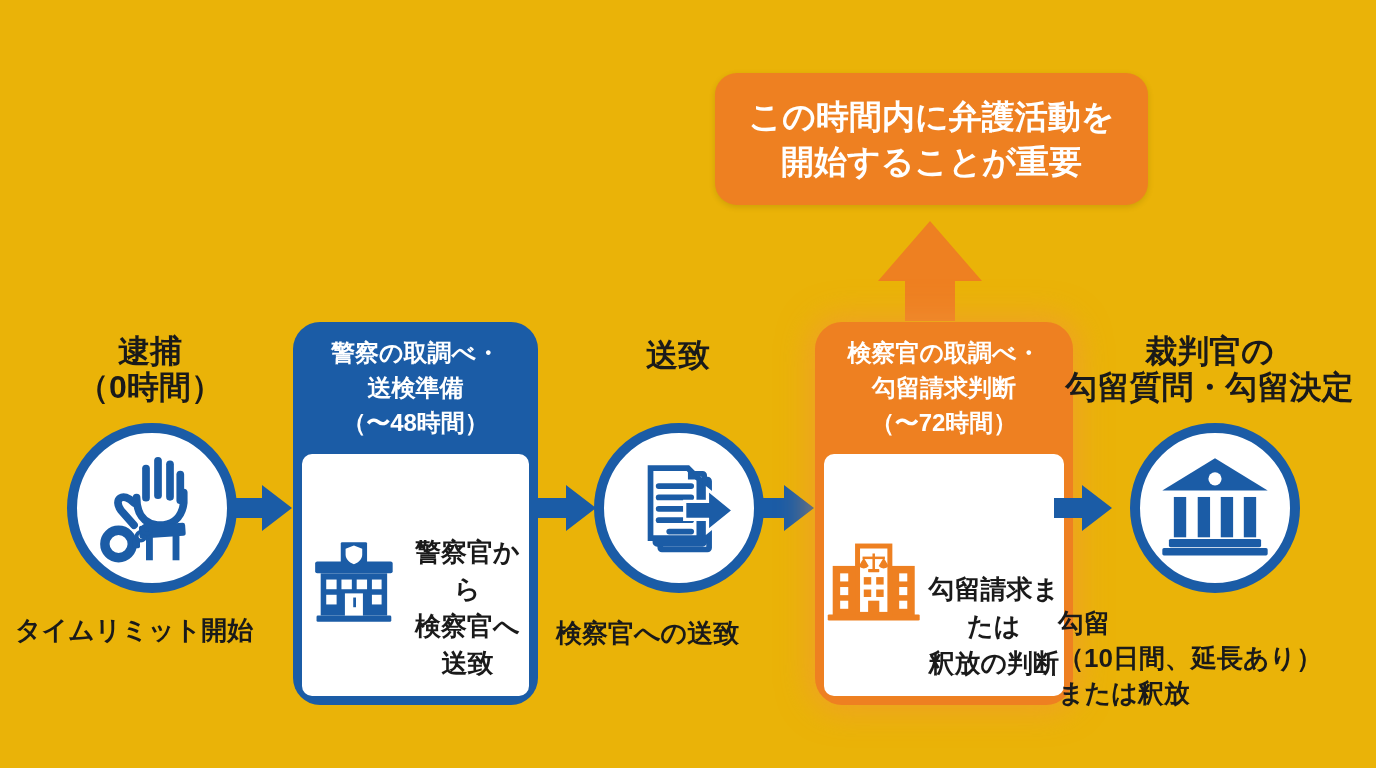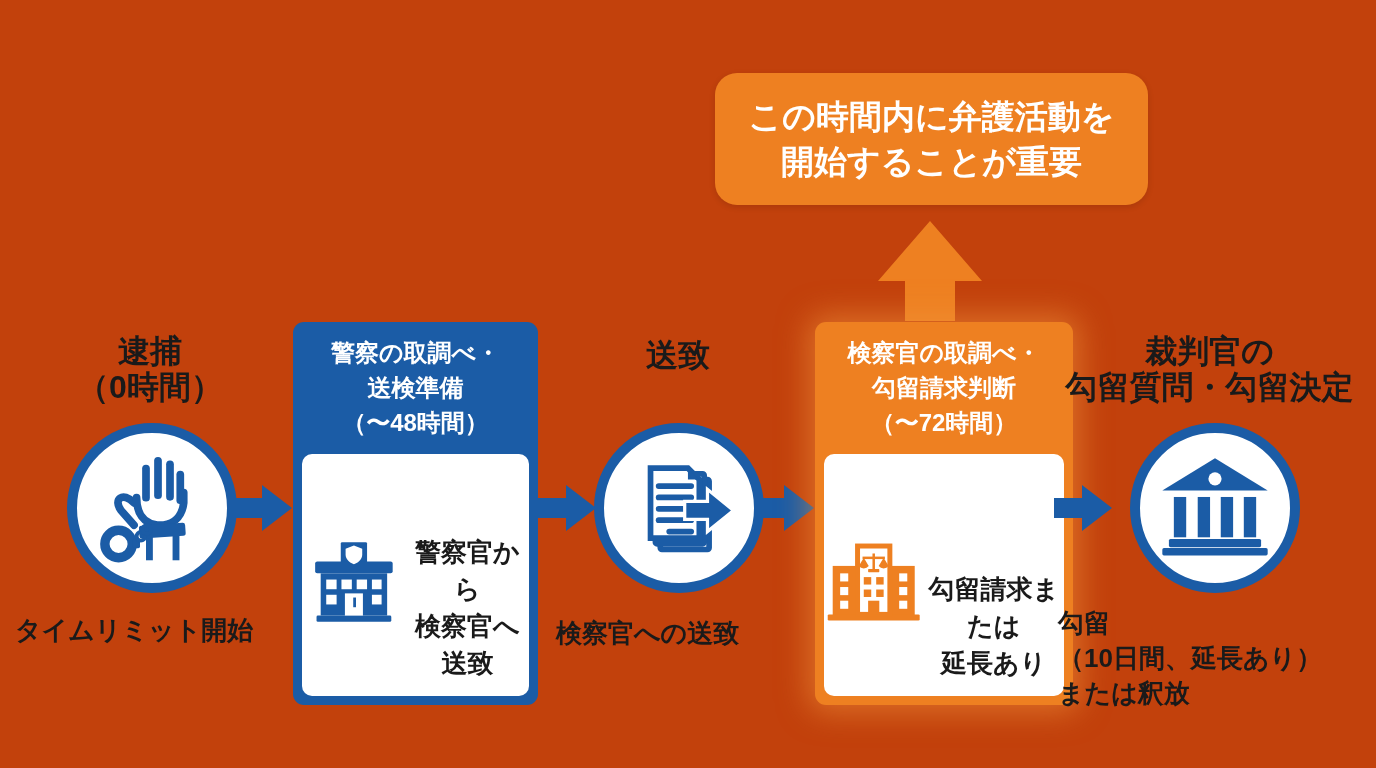--- a/index.html
+++ b/index.html
@@ -1,17 +1,17 @@
 <!DOCTYPE html>
 <html lang="ja"><head>
 <meta charset="utf-8">
 <style>
   html,body{margin:0;padding:0;background:#fff;}
   .canvas{
-    position:relative;width:1376px;height:768px;background:#c2410c;overflow:hidden;
+    position:relative;width:1376px;height:768px;background:#eab308;overflow:hidden;
     font-family:"Liberation Sans","DejaVu Sans",sans-serif;color:#1a1a1a;
   }
   .abs{position:absolute;}
   
   .callout{
     left:715px;top:73px;width:433px;height:132px;background:#ee8021;border-radius:22px;
     display:flex;flex-direction:column;justify-content:center;align-items:center;
     color:#fff;font-weight:bold;font-size:33px;line-height:45px;text-align:center;
     box-shadow:0 2px 6px rgba(0,0,0,.12);
   }
@@ -29,21 +29,21 @@
   }
   .circ-1{left:67px;top:423px;}
   .circ-3{left:594px;top:423px;}
   .circ-5{left:1130px;top:423px;}
   
   .stage-caption{font-weight:bold;font-size:26px;line-height:35px;color:#1a1a1a;}
   .cap-1{left:15px;top:613px;width:270px;}
   .cap-3{left:556px;top:616px;width:245px;}
   .cap-5{left:1058px;top:606px;width:300px;}
   
-  .box{box-sizing:border-box;border-radius:11px;}
+  .box{box-sizing:border-box;border-radius:27px;}
   .box-blue{left:293px;top:322px;width:245px;height:383px;background:#1b5ca6;}
   .box-orange{left:815px;top:322px;width:258px;height:383px;background:#ee8021;
     box-shadow:0 0 30px 7px rgba(243,150,60,.55);}
   .box-header{
     height:119px;padding-top:13px;color:#fff;font-weight:bold;font-size:24px;line-height:35px;
     text-align:center;
   }
   .box-panel{
     position:absolute;left:9px;right:9px;bottom:9px;top:132px;background:#fff;border-radius:10px;
     display:flex;flex-direction:row;align-items:center;
@@ -202,21 +202,21 @@
           <rect x="71" y="45" width="18" height="5" rx="1"></rect>
           <rect x="64" y="58" width="12" height="12"></rect>
           <rect x="84" y="58" width="12" height="12"></rect>
           <rect x="64" y="78" width="12" height="12"></rect>
           <rect x="84" y="78" width="12" height="12"></rect>
           <rect x="71" y="96" width="18" height="22"></rect>
         </g>
       </svg>
       <div class="box-caption">
         <div>勾留請求または</div>
-        <div>延長あり</div>
+        <div>釈放の判断</div>
       </div>
     </div>
   </div>
 
   <svg class="abs conn conn-4" viewBox="0 0 58 56" width="58" height="56">
     <path d="M0 18 H28 V5 L58 28 L28 51 V38 H0 Z" fill="#1b5ca6"></path>
   </svg>
 
   <div class="abs stage-title title-5">
     <div>裁判官の</div>

